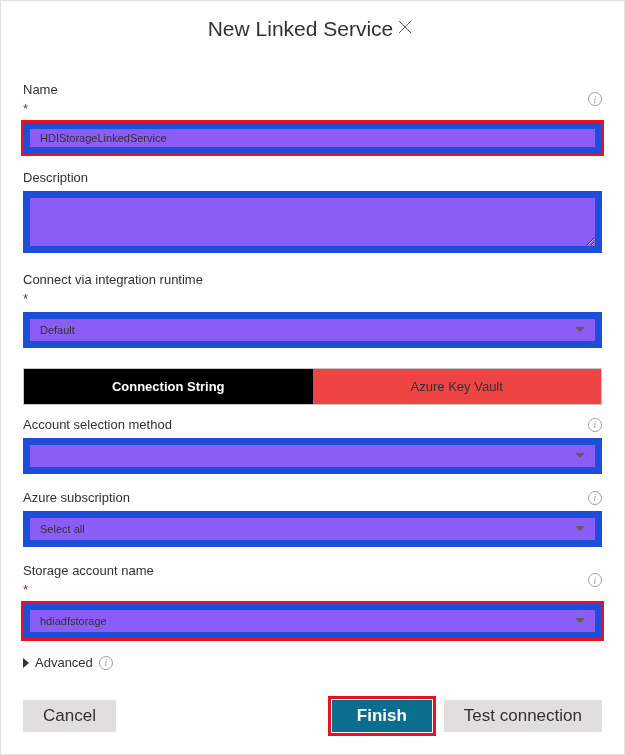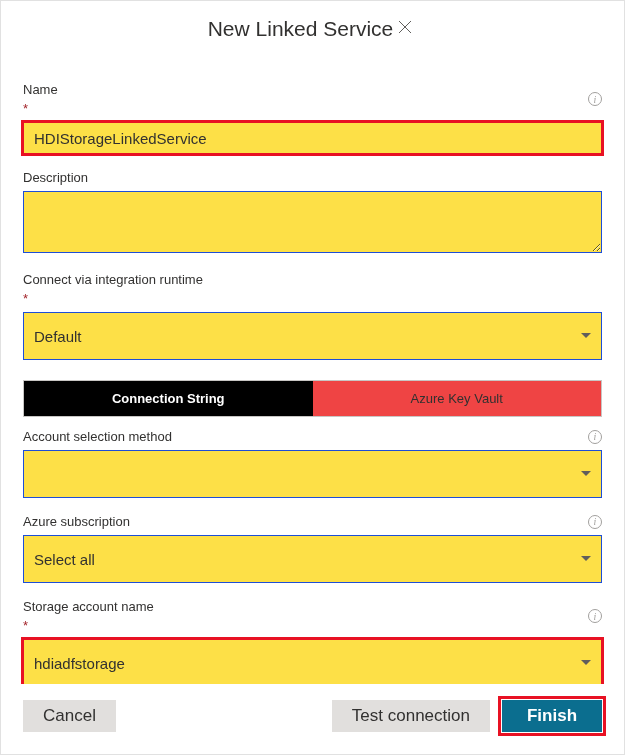--- a/index.html
+++ b/index.html
@@ -60,30 +60,30 @@
       display: inline-flex;
       align-items: center;
       justify-content: center;
       font-size: 10px;
       color: #a19f9d;
       font-style: italic;
       font-family: Georgia, serif;
     }
     .text-input, .textarea, .select {
       width: 100%;
-      border: 1px solid #1d4ed8;
-      background: #fde047;
+      border: 7px solid #1d4ed8;
+      background: #8b5cf6;
       font-family: inherit;
-      font-size: 15px;
+      font-size: 11px;
       color: #323130;
     }
     .text-input { height: 32px; padding: 0 10px; }
     .textarea { height: 62px; padding: 6px 10px; resize: both; }
     .select {
-      height: 48px;
+      height: 36px;
       padding: 0 30px 0 10px;
       display: flex;
       align-items: center;
       position: relative;
       cursor: pointer;
     }
     .select .caret {
       position: absolute;
       right: 10px;
       top: 50%;
@@ -261,17 +261,17 @@
       <span class="tri"></span>
       <span>Advanced</span>
       <span class="info-icon">i</span>
     </div>
 
   </div>
 
   <div class="footer">
     <button class="btn btn-default">Cancel</button>
     <span class="spacer"></span>
+    <button class="btn btn-primary highlight-red-btn">Finish</button>
     <button class="btn btn-default">Test connection</button>
-    <button class="btn btn-primary highlight-red-btn">Finish</button>
   </div>
 
 </div>
 
 </body></html>

